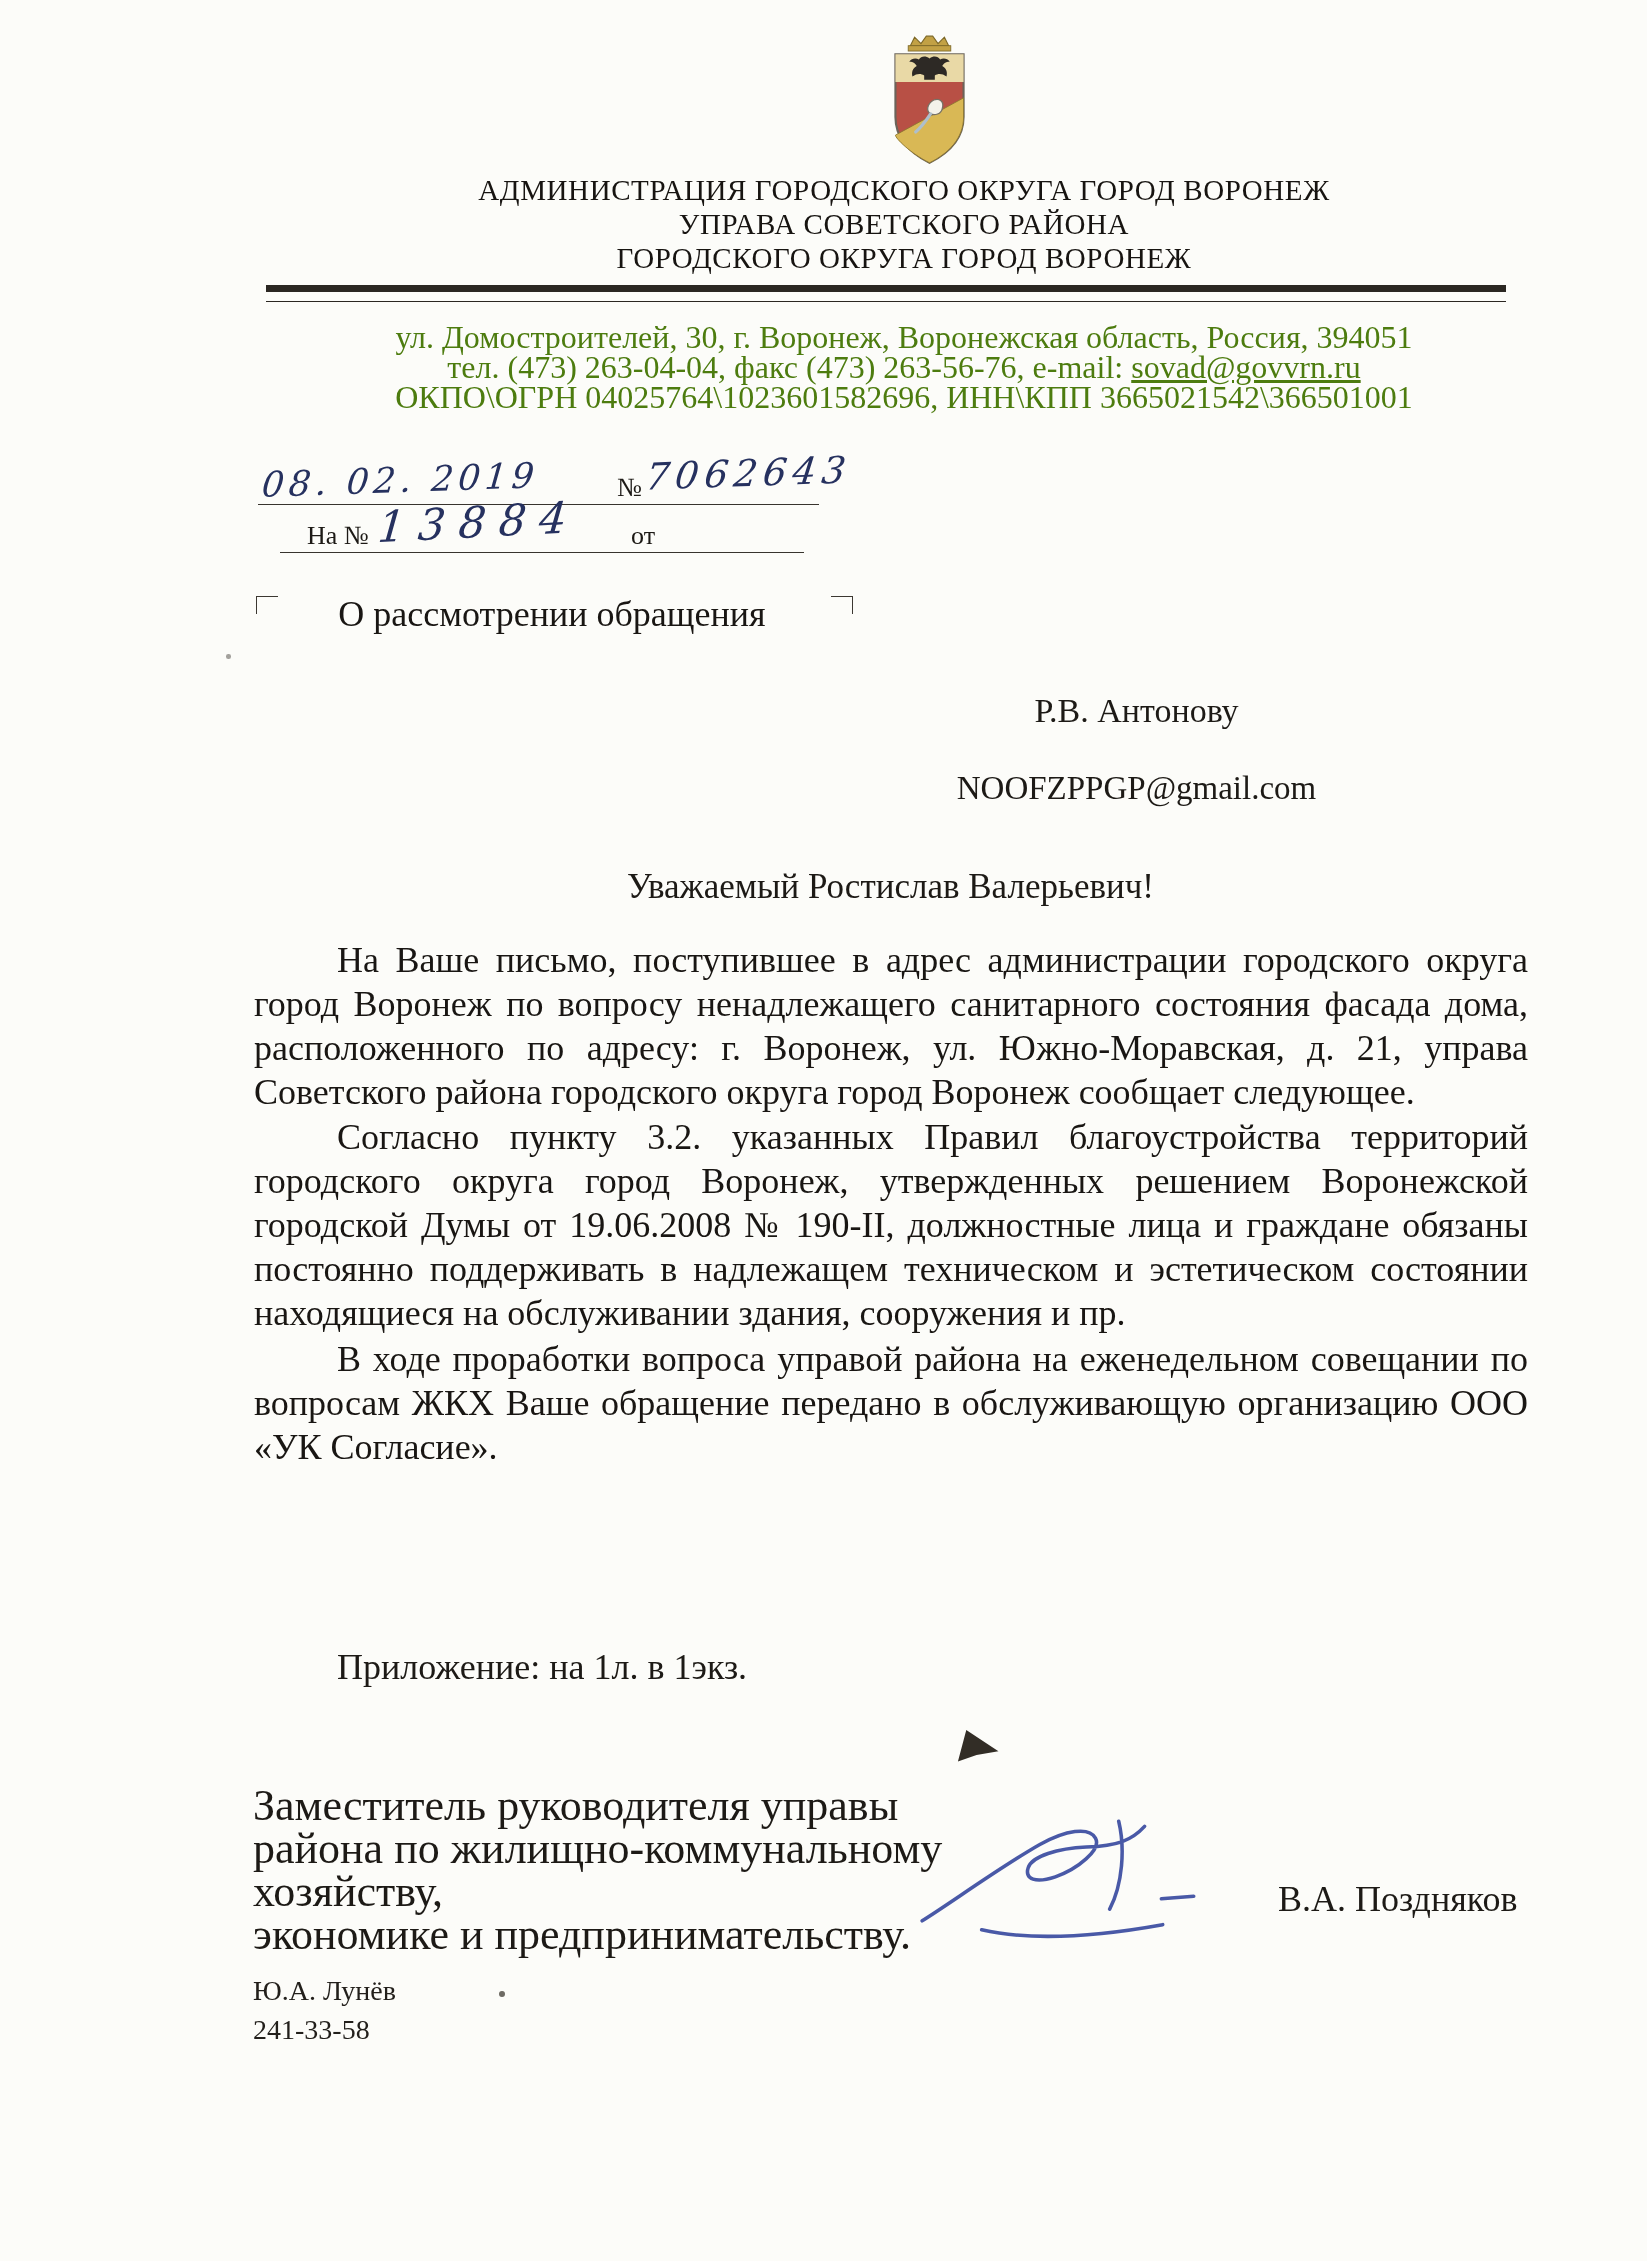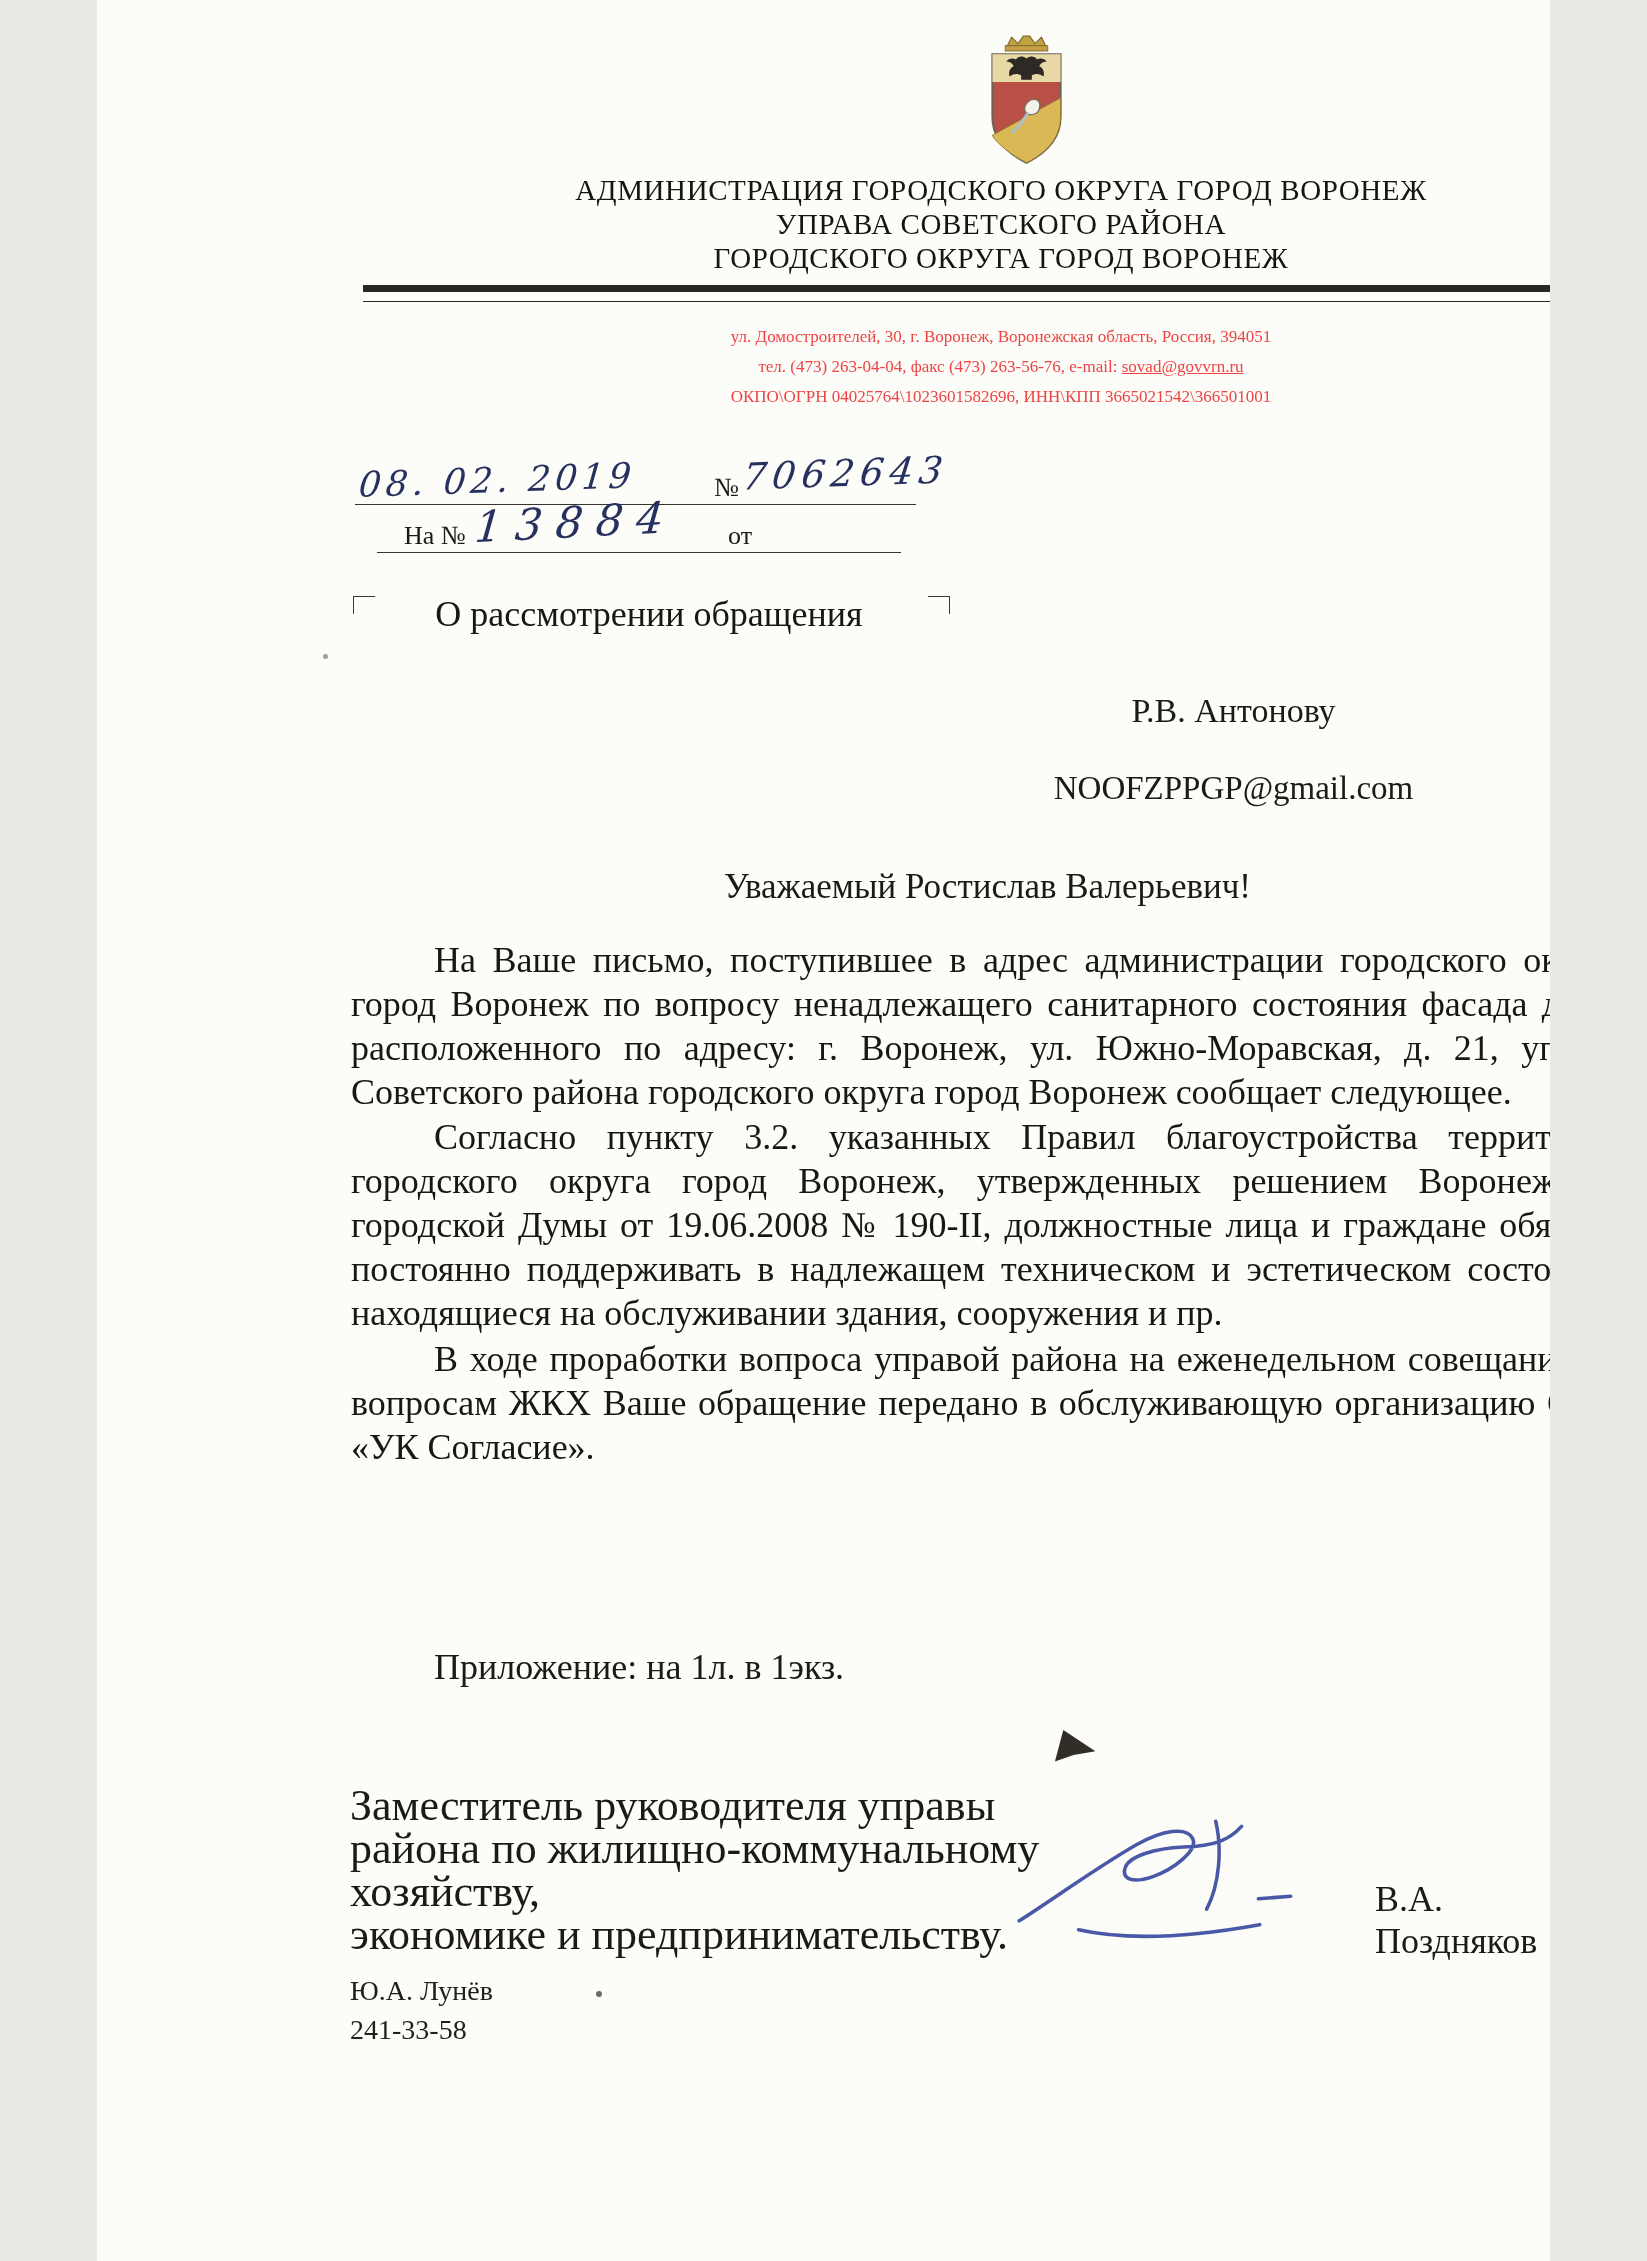--- a/index.html
+++ b/index.html
@@ -1,40 +1,40 @@
 <!DOCTYPE html>
 <html lang="ru" style="font-size:10.3px"><head>
 <meta charset="utf-8">
 <style>
   * { margin:0; padding:0; box-sizing:border-box; }
   html, body { background:#e8e8e4; }
   .page {
     position:relative;
-    width:1453px; height:2261px;
+    width:1647px; height:2261px;
     margin:0 auto;
     background:#fcfcf9;
     font-family:"Liberation Serif", "DejaVu Serif", serif;
     color:#1d1a16;
     overflow:hidden;
   }
 
   
   .coat { position:absolute; left:875px; top:34px; width:109px; height:132px; }
   .org-block {
     position:absolute; left:226px; top:173px; width:1356px;
     text-align:center; font-size:29px; line-height:34px;
     letter-spacing:0.6px; color:#171411;
   }
   .rule {
     position:absolute; left:266px; top:285px; width:1240px; height:17px;
     border-top:7.8px solid #2b2722; border-bottom:1.9px solid #2b2722;
   }
   .addr-block {
     position:absolute; left:226px; top:322px; width:1356px;
-    text-align:center; font-size:17px; line-height:30px; color:#ef4444;
+    text-align:center; font-size:32px; line-height:30px; color:#4d7c0f;
   }
   .addr-block .u { text-decoration:underline; }
 
   
   .lbl { font-family:"Liberation Serif", serif; font-style:normal; font-size:26px; color:#1d1a16; }
   .hand {
     font-family:"DejaVu Serif", serif; font-style:italic;
     color:#26315f; white-space:nowrap;
   }
   .ref-row1 {

